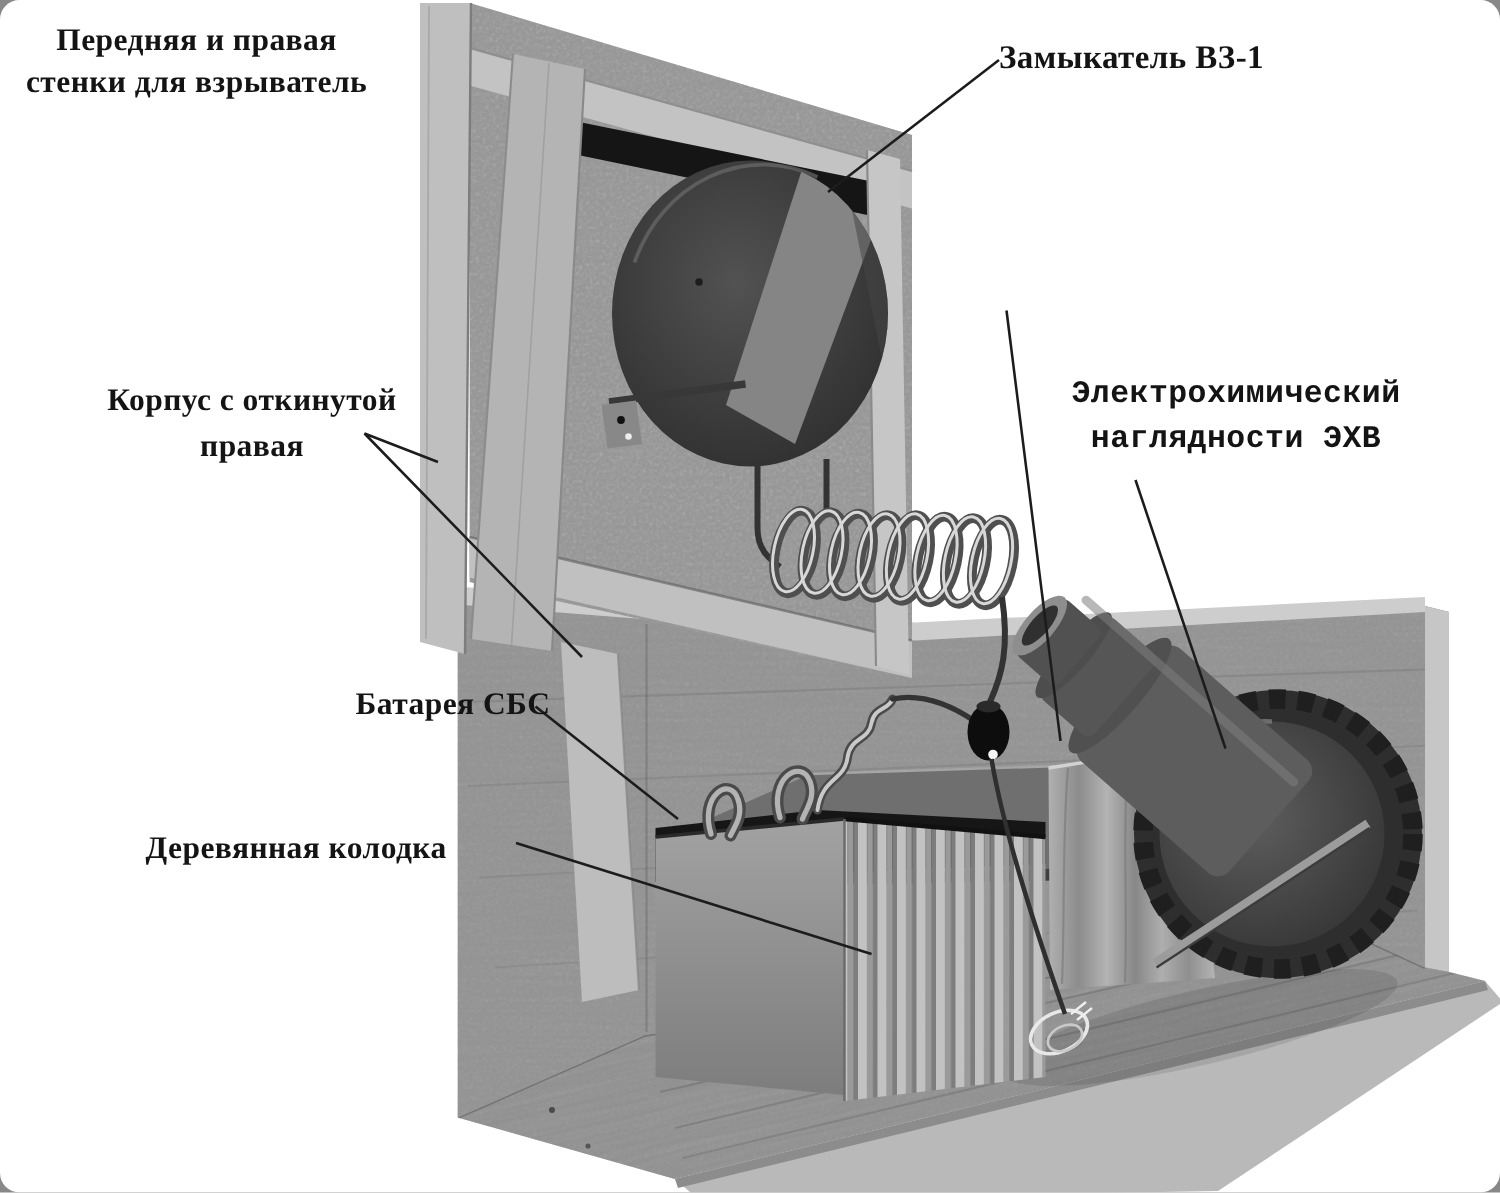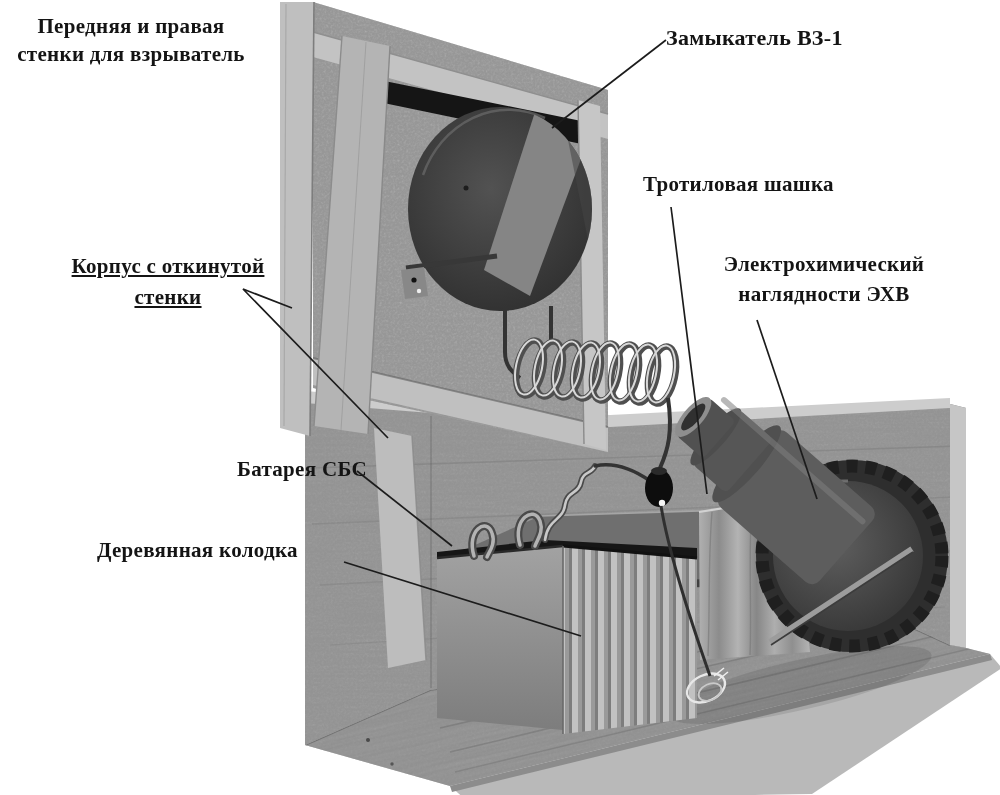--- a/index.html
+++ b/index.html
@@ -4,38 +4,39 @@
 <style>
   html,body{margin:0;padding:0;}
   body{background:#888;}
   #stage{
     position:relative;
     width:1000px;height:795px;
     margin:0 auto;
     background:var(--bg,#ffffff);
     overflow:hidden;
     font-family:"Liberation Serif","DejaVu Serif",serif;
+    border-radius:13px;
   }
   #art{position:absolute;left:0;top:0;width:1000px;height:795px;z-index:1;}
   .lbl{
     position:absolute;z-index:2;
     color:var(--ink,#141414);
     font-weight:bold;
     font-size:21px;line-height:28px;
     letter-spacing:0.3px;
     white-space:nowrap;
   }
   .lbl.center{text-align:center;white-space:normal;}
   #lbl-walls-note{left:4px;top:12px;width:254px;line-height:28px;}
   #lbl-vz1{left:666px;top:24px;font-size:22px;}
   #lbl-tnt{left:643px;top:170px;}
-  #lbl-ehv{left:698px;top:249px;width:252px;line-height:30px;}
-  #lbl-korpus{left:42px;top:251px;width:252px;line-height:31px;text-decoration:underline;}
+  #lbl-ehv{left:698px;top:249px;width:252px;line-height:30px;font-family:Liberation Mono, monospace;}
+  #lbl-korpus{left:42px;top:251px;width:252px;line-height:31px;}
   #lbl-battery{left:199px;top:455px;margin-left:38px;}
-  #lbl-block{left:97px;top:535px;line-height:30px;}
+  #lbl-block{left:97px;top:550px;line-height:30px;}
 </style>
 </head>
 <body>
 
 <div id="stage" style="--bg: #ffffff; --ink: #141414;">
 
   <svg id="art" viewBox="0 0 1000 795" xmlns="http://www.w3.org/2000/svg">
     <defs>
 
       <filter id="fSp" x="-5%" y="-5%" width="110%" height="110%">
@@ -283,30 +284,29 @@
     <circle cx="392" cy="764" r="1.7" fill="#555"></circle>
   </svg>
 
   <div class="lbl center" id="lbl-walls-note">
     <div>Передняя и правая</div>
     <div>стенки для взрыватель</div>
   </div>
 
   <div class="lbl" id="lbl-vz1">Замыкатель ВЗ-1</div>
 
-  <div class="lbl" id="lbl-tnt">Тротиловая шашка</div>
 
   <div class="lbl center" id="lbl-ehv">
     <div>Электрохимический</div>
     <div>наглядности ЭХВ</div>
   </div>
 
   <div class="lbl center" id="lbl-korpus">
     <div>Корпус с откинутой</div>
-    <div>стенки</div>
+    <div>правая</div>
   </div>
 
   <div class="lbl" id="lbl-battery">Батарея СБС</div>
 
   <div class="lbl" id="lbl-block">
     <div>Деревянная колодка</div>
   </div>
 
 </div>
 

